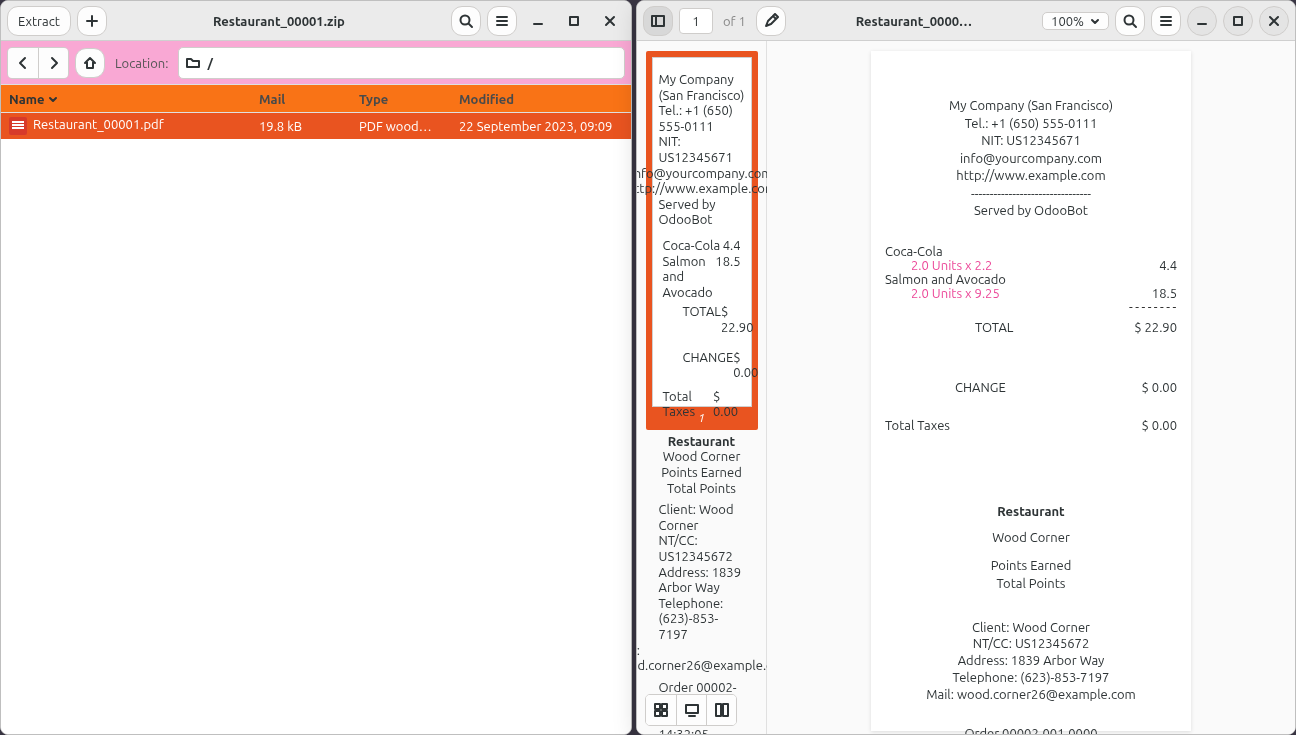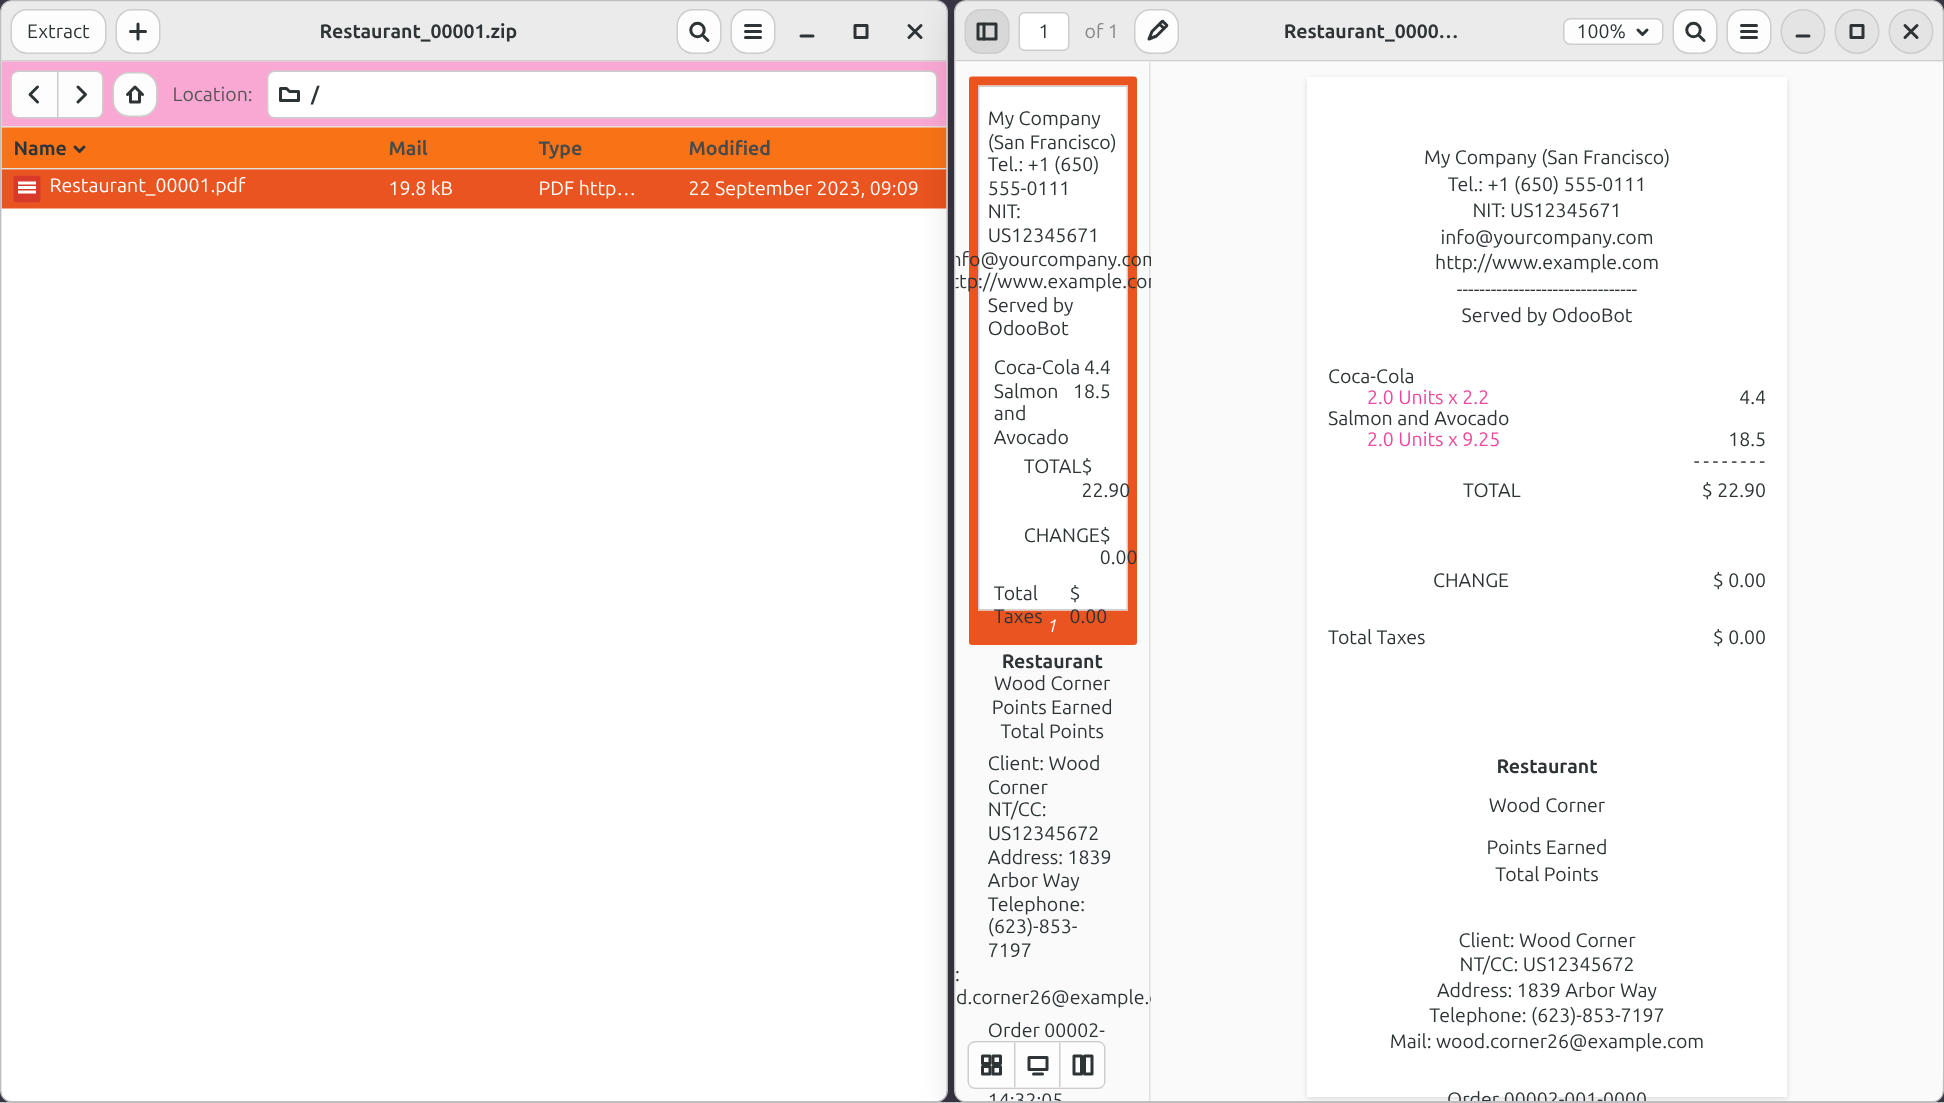--- a/index.html
+++ b/index.html
@@ -142,21 +142,21 @@
         <div class="col size">Mail</div>
         <div class="col type">Type</div>
         <div class="col mod">Modified</div>
       </div>
       <div class="row sel">
         <div class="cell name">
             <span class="pdf-ico"></span>
             <span>Restaurant_00001.pdf</span>
           </div>
         <div class="cell size">19.8 kB</div>
-        <div class="cell type">PDF http…</div>
+        <div class="cell type">PDF wood…</div>
         <div class="cell mod">22 September 2023, 09:09</div>
       </div>
     </div>
   </div>
 
   <div class="window viewer">
     <div class="titlebar">
       <button class="btn small" style="background:#d8d8d8">
           <svg class="ico" viewBox="0 0 16 16">
             <rect x="2" y="3" width="12" height="10"></rect>

